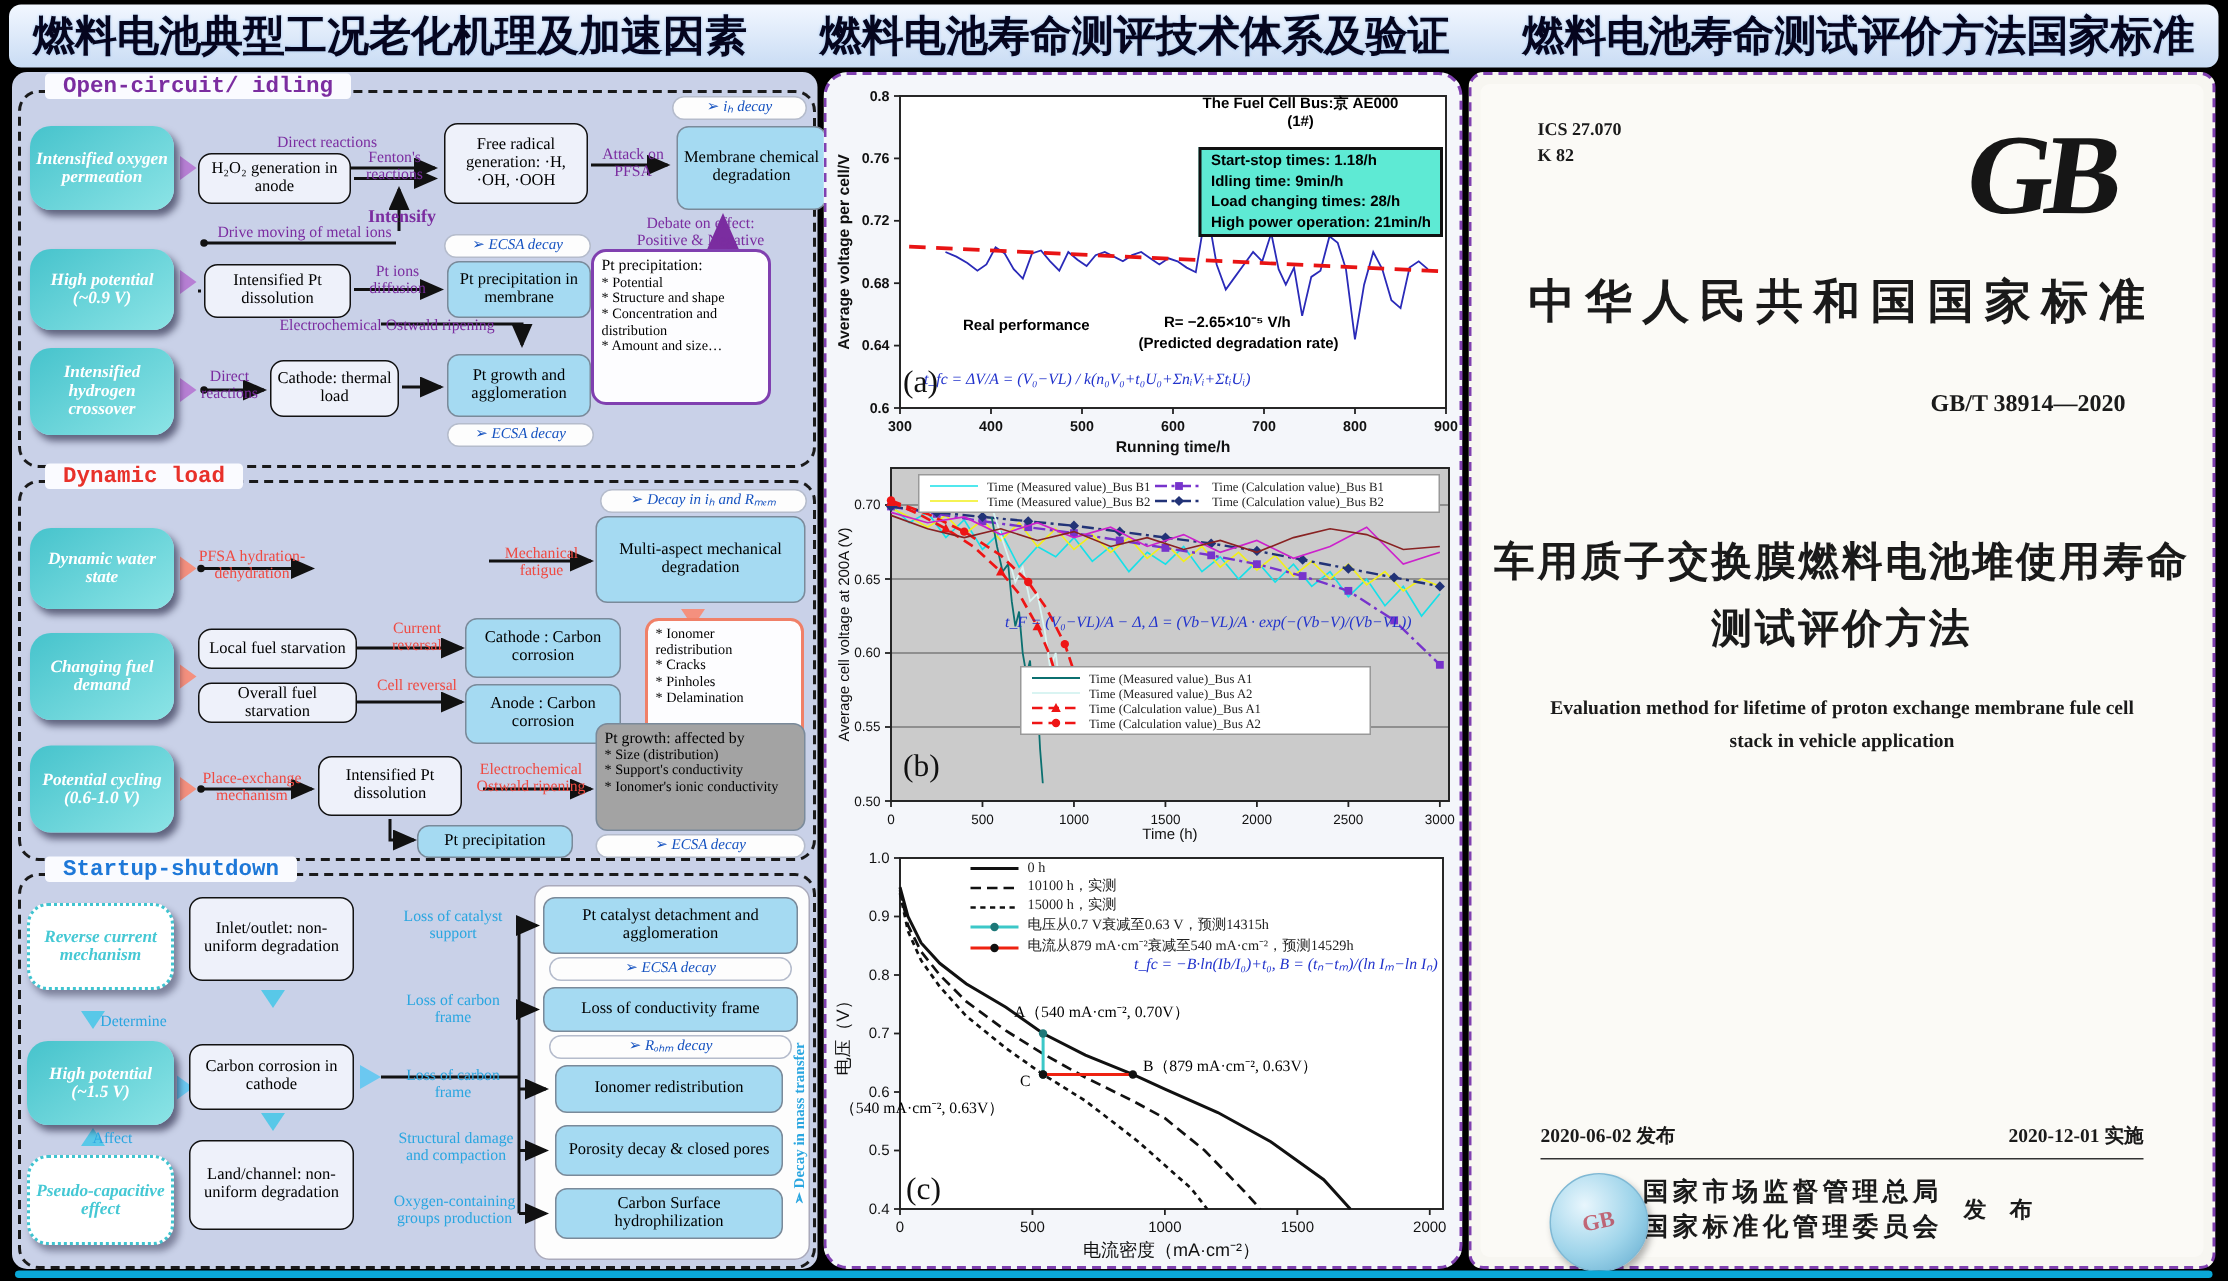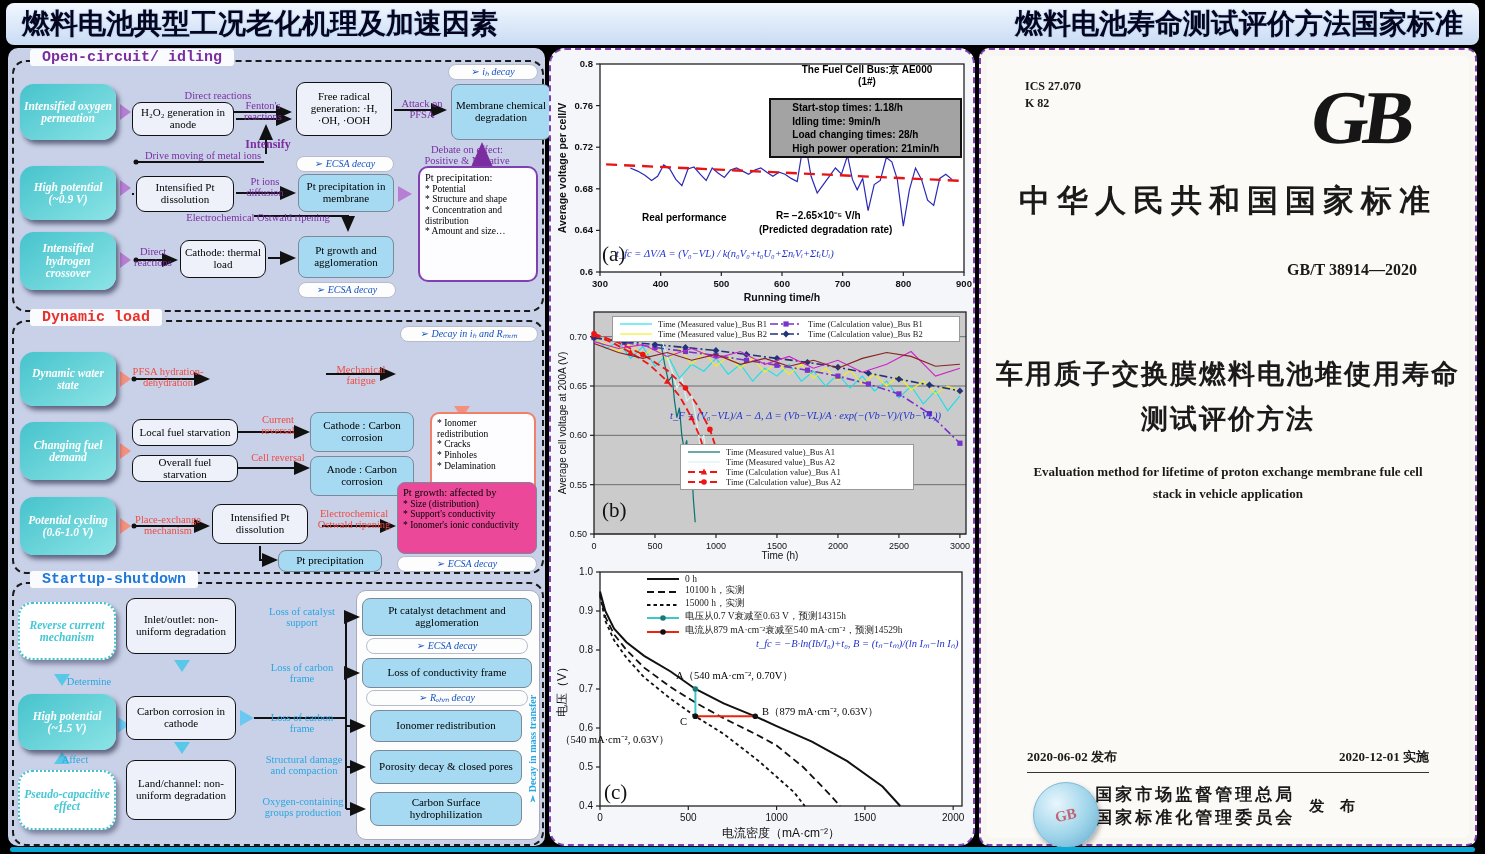--- a/index.html
+++ b/index.html
@@ -33,32 +33,32 @@
   .lbl{position:absolute;text-align:center;font-size:10.5px;line-height:1.05;}
   .purple{color:#7b2da0;} .redl{color:#ef4a42;} .cyanl{color:#2aa6e0;}
   .badge{position:absolute;background:#fdfdfd;border:1px solid #b5bccc;border-radius:9px;color:#1552c0;
          font-style:italic;font-size:10px;text-align:center;line-height:14px;box-sizing:border-box;}
   .badge::before{content:"➢ ";font-style:normal;}
   .bigbox{position:absolute;background:#fdfdff;box-sizing:border-box;font-size:9.5px;text-align:left;
           padding:4px 5px;line-height:1.12;}
   .bigbox .t{font-size:10.5px;}
   .bp{border:2px solid #8040b0;border-radius:10px;}
   .br{border:2px solid #f08068;border-radius:9px;}
-  .bb{border:1px solid #7a8a9a;border-radius:8px;background:#ec4899;}
+  .bb{border:1px solid #7a8a9a;border-radius:8px;background:#a3a3a3;}
   .s3bg{position:absolute;background:#fdfdfd;border:1px solid #aab;border-radius:10px;}
   .vlabel{position:absolute;color:#2aa6e0;font-weight:bold;font-size:10px;text-align:center;
           transform:rotate(-90deg);white-space:nowrap;}
   .vlabel::before{content:"➢ ";}
   .arrows{position:absolute;left:0;top:0;pointer-events:none;}
   
   .chart{position:absolute;left:3px;width:420px;}
   .ov{position:absolute;font-size:10px;line-height:1.2;}
   .bold{font-weight:bold;font-family:"Liberation Sans",sans-serif;}
   .formula{color:#2233cc;font-style:italic;font-family:"Liberation Serif",serif;font-size:10.5px;white-space:nowrap;}
-  .infobox{border:2px solid #111;background:#a3a3a3;padding:1px 21px;font-family:"Liberation Sans",sans-serif;
+  .infobox{border:2px solid #111;background:#5eead4;padding:1px 6px;font-family:"Liberation Sans",sans-serif;
            font-weight:bold;font-size:10px;line-height:1.35;white-space:nowrap;}
   .ctag{font-family:"Liberation Serif",serif;font-size:21px;color:#111;}
   .leg{position:absolute;background:#fff;border:1px solid #999;padding:2px 6px;box-sizing:border-box;}
   .leg.noborder{background:transparent;border:none;}
   .leg .li{display:flex;align-items:flex-end;gap:5px;font-size:8.5px;color:#222;white-space:nowrap;}
   .leg.big .li{font-size:9.5px;}
   
   .doc{position:absolute;inset:6px;background:#fbfaf6;border-radius:6px;font-family:"Liberation Serif",serif;color:#1a1a1a;}
   .ics{position:absolute;left:38px;top:22px;font-size:12px;font-weight:bold;line-height:1.4;}
   .gblogo{position:absolute;right:60px;top:18px;font-size:76px;font-weight:900;letter-spacing:-6px;
@@ -79,20 +79,21 @@
         display:flex;align-items:center;justify-content:center;}
   .seal span{color:#b23;font-size:15px;font-weight:bold;opacity:.65;transform:rotate(-12deg);}
 </style>
 </head>
 <body>
 
 <div class="frame">
 
   <div class="header">
     <span>燃料电池典型工况老化机理及加速因素</span>
+    <span>燃料电池寿命测评技术体系及验证</span>
     <span>燃料电池寿命测试评价方法国家标准</span>
   </div>
 
   <div class="panel-left">
 
     <div class="sec sec1" style="left:4px;top:12px;width:528px;height:248px">
       <div class="sec-title">Open-circuit/ idling</div>
       <svg class="arrows" width="528" height="248">
         <defs>
             <marker id="ah1" markerWidth="9" markerHeight="8" refX="7" refY="3.5" orient="auto">
@@ -134,21 +135,21 @@
       <div class="lbl purple" style="left:114px;top:88px;width:150px">Drive moving of metal ions</div>
       <div class="lbl purple" style="left:386px;top:82px;width:134px">
         <span>Debate on effect:</span><br>
         <span>Positive &amp; Negative</span>
       </div>
       <div class="badge" style="left:282px;top:94px;width:98px;height:16px">ECSA decay</div>
       <div class="node cause" style="left:6px;top:104px;width:96px;height:54px">High potential (~0.9 V)</div>
       <div class="node wbox" style="left:122px;top:114px;width:98px;height:36px">Intensified Pt dissolution</div>
       <div class="lbl purple" style="left:222px;top:114px;width:58px">Pt ions diffusion</div>
       <div class="node bbox" style="left:284px;top:112px;width:96px;height:38px">Pt precipitation in membrane</div>
-      <div class="bigbox bp" style="left:404px;top:104px;width:120px;height:116px">
+      <div class="bigbox bp" style="left:380px;top:104px;width:120px;height:104px">
         <span class="t">Pt precipitation:</span><br>
         <span>* Potential</span><br>
         <span>* Structure and shape</span><br>
         <span>* Concentration and distribution</span><br>
         <span>* Amount and size…</span>
       </div>
       <div class="lbl purple" style="left:146px;top:150px;width:196px">Electrochemical Ostwald ripening</div>
       <div class="node cause" style="left:6px;top:170px;width:96px;height:58px">Intensified hydrogen crossover</div>
       <div class="lbl purple" style="left:114px;top:184px;width:50px">Direct reactions</div>
       <div class="node wbox" style="left:166px;top:178px;width:86px;height:38px">Cathode: thermal load</div>
@@ -175,20 +176,21 @@
         <line x1="118" y1="204" x2="194" y2="204" stroke="#111" stroke-width="2" marker-end="url(#ah2)"></line>
         <circle cx="120" cy="204" r="2.5" fill="#111"></circle>
         <line x1="308" y1="204" x2="380" y2="204" stroke="#111" stroke-width="2" marker-end="url(#ah2)"></line>
         <path d="M246,224 L246,238 L262,238" fill="none" stroke="#111" stroke-width="2" marker-end="url(#ah2)"></path>
         <polygon points="440,84 456,84 448,96" fill="#f4907e"></polygon>
       </svg>
       <div class="badge" style="left:386px;top:4px;width:138px;height:16px">Decay in iₕ and Rₘₑₘ</div>
       <div class="node cause" style="left:6px;top:30px;width:96px;height:54px">Dynamic water state</div>
       <div class="lbl redl" style="left:112px;top:44px;width:84px">PFSA hydration-dehydration</div>
       <div class="lbl redl" style="left:316px;top:42px;width:62px">Mechanical fatigue</div>
+      <div class="node bbox" style="left:383px;top:22px;width:140px;height:58px">Multi-aspect mechanical degradation</div>
       <div class="node cause" style="left:6px;top:100px;width:96px;height:58px">Changing fuel demand</div>
       <div class="node wbox" style="left:118px;top:97px;width:106px;height:27px">Local fuel starvation</div>
       <div class="lbl redl" style="left:234px;top:92px;width:60px">Current reversal</div>
       <div class="node bbox" style="left:296px;top:90px;width:104px;height:40px">Cathode : Carbon corrosion</div>
       <div class="node wbox" style="left:118px;top:133px;width:106px;height:27px">Overall fuel starvation</div>
       <div class="lbl redl" style="left:234px;top:130px;width:60px">Cell reversal</div>
       <div class="node bbox" style="left:296px;top:134px;width:104px;height:40px">Anode : Carbon corrosion</div>
       <div class="bigbox br" style="left:416px;top:90px;width:106px;height:86px">
         <span>* Ionomer redistribution</span><br>
         <span>* Cracks</span><br>

